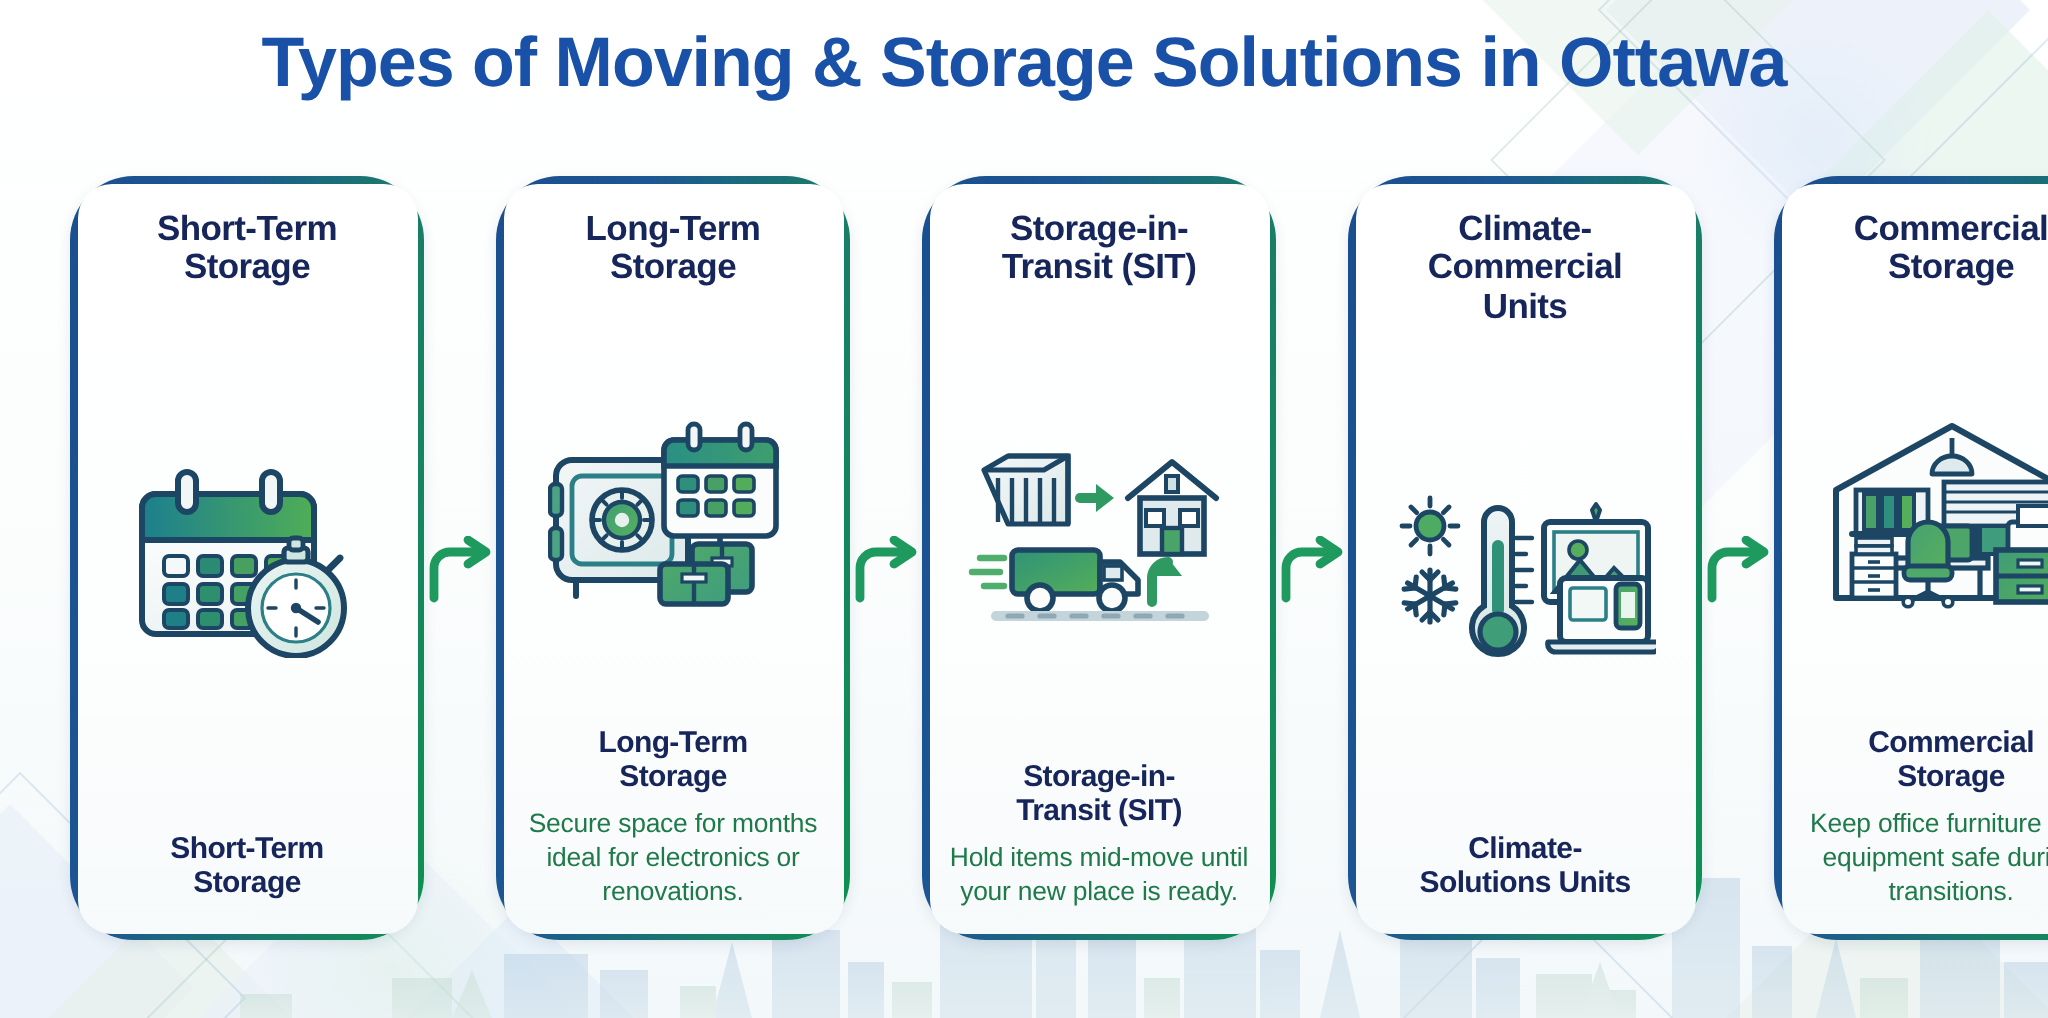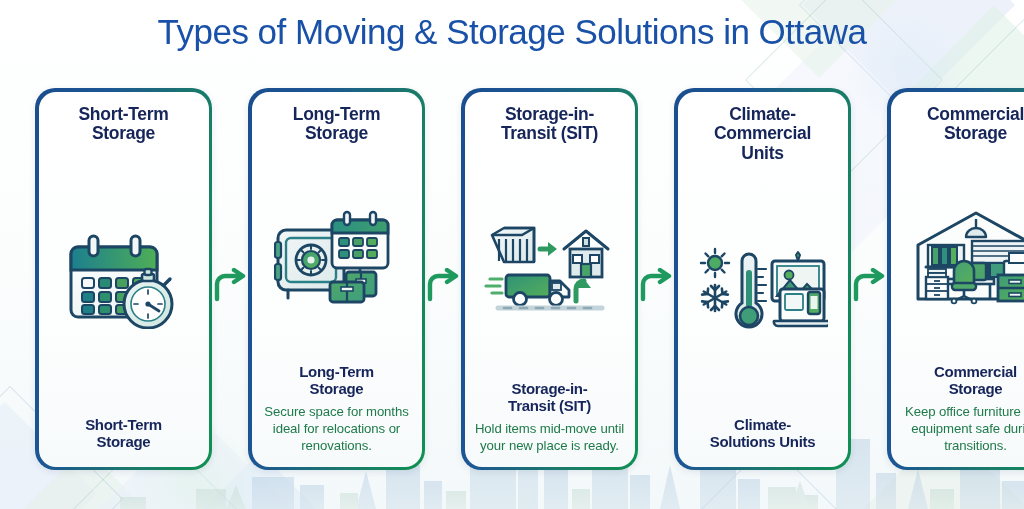--- a/index.html
+++ b/index.html
@@ -75,21 +75,21 @@
   }
 
   
   .page-title {
     position: absolute;
     top: 12px;
     left: 0;
     width: 100%;
     text-align: center;
     font-size: 35px;
-    font-weight: 400;
+    font-weight: 700;
     letter-spacing: -0.5px;
     color: #1a51a8;
     z-index: 5;
     white-space: nowrap;
   }
 
   
   .cards-row {
     position: absolute;
     top: 88px;
@@ -104,21 +104,21 @@
   .card-wrap {
     position: relative;
     width: 177px;
     flex: 0 0 177px;
   }
 
   .card {
     position: relative;
     width: 100%;
     height: 100%;
-    border-radius: 20px;
+    border-radius: 32px;
     padding: 3.5px;
     background: linear-gradient(100deg, #1a4e8f 0%, #1c5694 30%, #1a7a6a 68%, #0f9152 100%);
     box-shadow: 0 2px 7px rgba(30, 60, 100, .10);
   }
 
   .card-inner {
     position: relative;
     width: 100%;
     height: 100%;
     border-radius: 17px;
@@ -402,21 +402,21 @@
             <rect x="56" y="76" width="34" height="20" rx="3" fill="url(#c2box)" stroke="#1c4664" stroke-width="2.8"></rect>
             <path d="M73 76v20" stroke="#1c4664" stroke-width="2.2"></path>
             <rect x="67" y="81" width="12" height="4" fill="#f0f7f2" stroke="#1c4664" stroke-width="1.6"></rect>
           </svg>
         </div>
 
         <div class="card-subtitle">
           <span>Long-Term</span><br>
           <span>Storage</span>
         </div>
-        <div class="card-desc">Secure space for months ideal for relocations or renovations.</div>
+        <div class="card-desc">Secure space for months ideal for electronics or renovations.</div>
       </div>
     </div>
   </div>
 
   <div class="connector">
     <svg width="36" height="34" viewBox="0 0 36 34">
       <path d="M5 31V16a8 8 0 0 1 8-8h14" fill="none" stroke="#1f9a5f" stroke-width="4.4" stroke-linecap="round"></path>
       <path d="M22 2l9 6-9 6" fill="none" stroke="#1f9a5f" stroke-width="4.4" stroke-linecap="round" stroke-linejoin="round"></path>
     </svg>
   </div>

